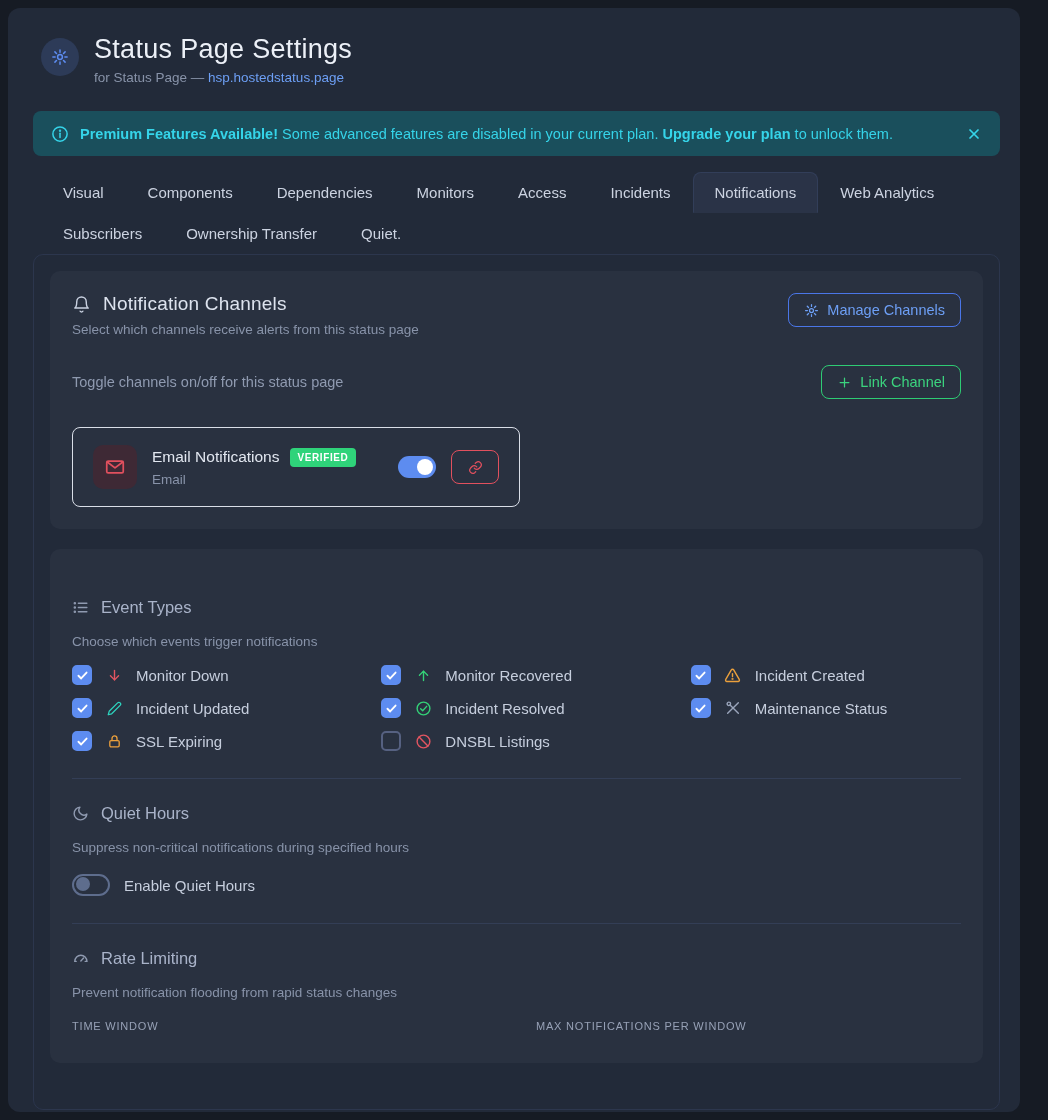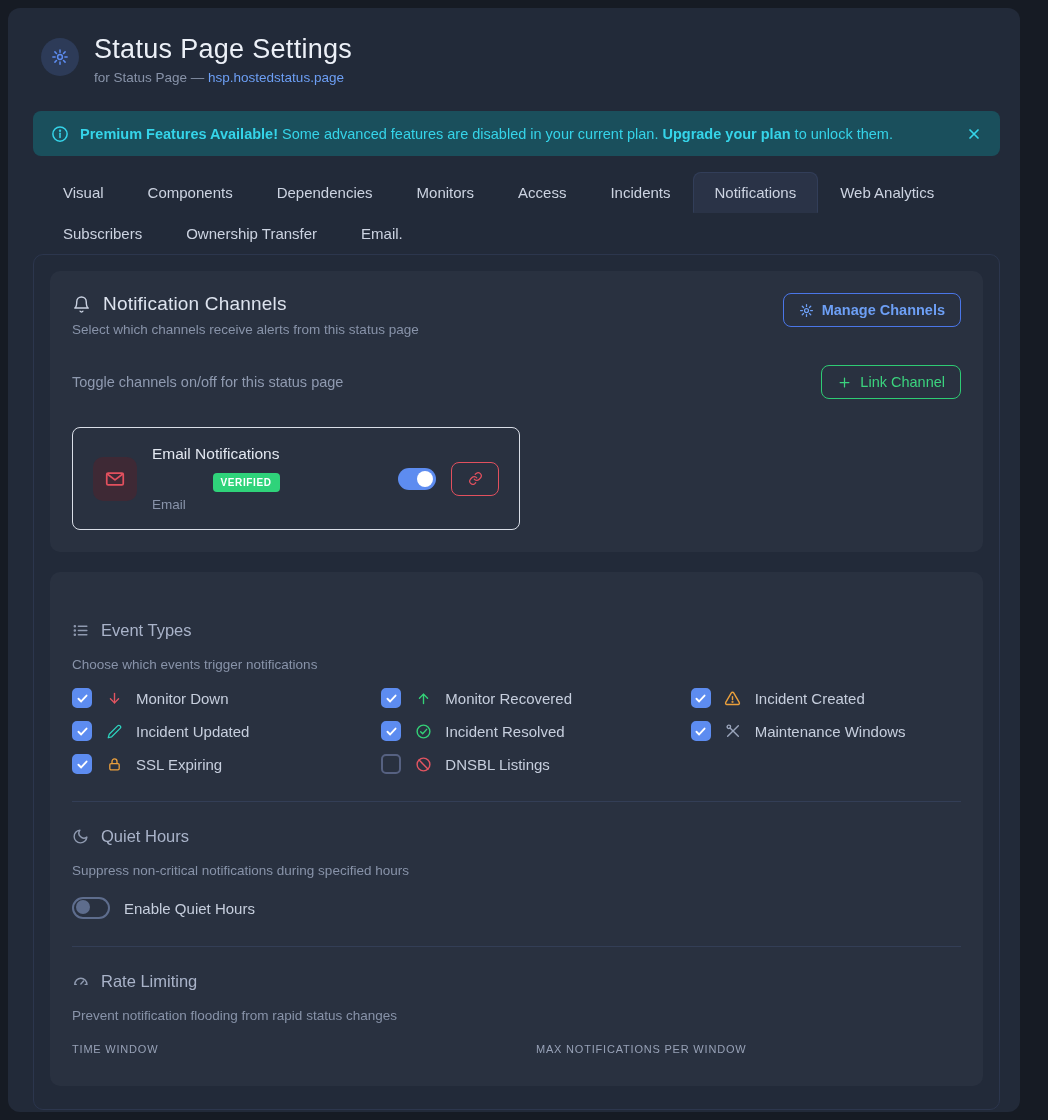--- a/index.html
+++ b/index.html
@@ -73,21 +73,21 @@
 
   
   .chan-card {
     margin-top:28px; width:448px; border:1px solid #d9dee7; border-radius:8px;
     padding:17px 20px; display:flex; align-items:center; gap:15px;
   }
   .chan-tile {
     width:44px; height:44px; border-radius:10px; background:#3e2935;
     display:flex; align-items:center; justify-content:center; color:#e2505e; flex:0 0 auto;
   }
-  .chan-name-row { display:flex; align-items:flex-end; gap:10px;flex-direction:column; }
+  .chan-name-row { display:flex; align-items:flex-start; gap:10px; }
   .chan-name { font-size:15.5px; color:#e2e7f0; white-space:nowrap; }
   .badge {
     background:#2fd37a; color:#ffffff; font-size:10px; font-weight:700;
     letter-spacing:.6px; padding:4px 8px; border-radius:4px;
   }
   .chan-type { font-size:13.5px; color:#8893a9; margin-top:5px; }
 
   .toggle { width:38px; height:22px; border-radius:11px; position:relative; cursor:pointer; flex:0 0 auto; }
   .toggle .knob { position:absolute; top:3px; width:16px; height:16px; border-radius:50%; transition:none; }
   .toggle.on { background:#5d8cf0; }
@@ -175,40 +175,40 @@
     <div class="tab">Components</div>
     <div class="tab">Dependencies</div>
     <div class="tab">Monitors</div>
     <div class="tab">Access</div>
     <div class="tab">Incidents</div>
     <div class="tab active">Notifications</div>
     <div class="tab">Web Analytics</div>
     <div class="br"></div>
     <div class="tab">Subscribers</div>
     <div class="tab">Ownership Transfer</div>
-    <div class="tab">Email.</div>
+    <div class="tab">Quiet.</div>
   </div>
 
   <div class="panel">
 
     <div class="card">
       <div class="sec-head">
         <div>
           <div class="sec-title">
             <span class="ic">
               <svg width="19" height="19" viewBox="0 0 24 24" fill="none" stroke="currentColor" stroke-width="1.8" stroke-linecap="round" stroke-linejoin="round">
                   <path d="M6 8.5a6 6 0 0 1 12 0c0 6.5 2.5 8 2.5 8h-17s2.5-1.5 2.5-8"></path>
                   <path d="M10.3 20.5a1.95 1.95 0 0 0 3.4 0"></path>
                 </svg>
             </span>
             <span>Notification Channels</span>
           </div>
           <div class="sec-sub">Select which channels receive alerts from this status page</div>
         </div>
-        <button class="btn btn-blue" style="margin-left:auto;font-weight:bold;">
+        <button class="btn btn-blue" style="margin-left:auto;">
           <span>
             <svg width="15" height="15" viewBox="0 0 24 24" fill="none" stroke="currentColor" stroke-width="2" stroke-linecap="round">
                 <circle cx="12" cy="12" r="3.2"></circle>
                 <path d="M12 2.5v3M12 18.5v3M2.5 12h3M18.5 12h3M5.2 5.2l2.1 2.1M16.7 16.7l2.1 2.1M18.8 5.2l-2.1 2.1M7.3 16.7l-2.1 2.1"></path>
               </svg>
           </span>
           <span>Manage Channels</span>
         </button>
       </div>
 
@@ -348,21 +348,21 @@
                 <path d="M4.5 12.5l5 5 10-11"></path>
               </svg>
             </span>
           <span class="evt-ic c-gray">
               <svg width="16" height="16" viewBox="0 0 24 24" fill="none" stroke="currentColor" stroke-width="2.1" stroke-linecap="round">
                 <path d="M7.5 7.5L20 20"></path>
                 <path d="M20 4L4 20"></path>
                 <circle cx="5.8" cy="5.8" r="2.6"></circle>
               </svg>
             </span>
-          <span class="evt-label">Maintenance Windows</span>
+          <span class="evt-label">Maintenance Status</span>
         </label>
 
         <label class="evt">
           <span class="cb checked">
               <svg width="13" height="13" viewBox="0 0 24 24" fill="none" stroke="currentColor" stroke-width="3.4" stroke-linecap="round" stroke-linejoin="round">
                 <path d="M4.5 12.5l5 5 10-11"></path>
               </svg>
             </span>
           <span class="evt-ic c-orange">
               <svg width="15" height="15" viewBox="0 0 24 24" fill="none" stroke="currentColor" stroke-width="2.1" stroke-linecap="round" stroke-linejoin="round">

